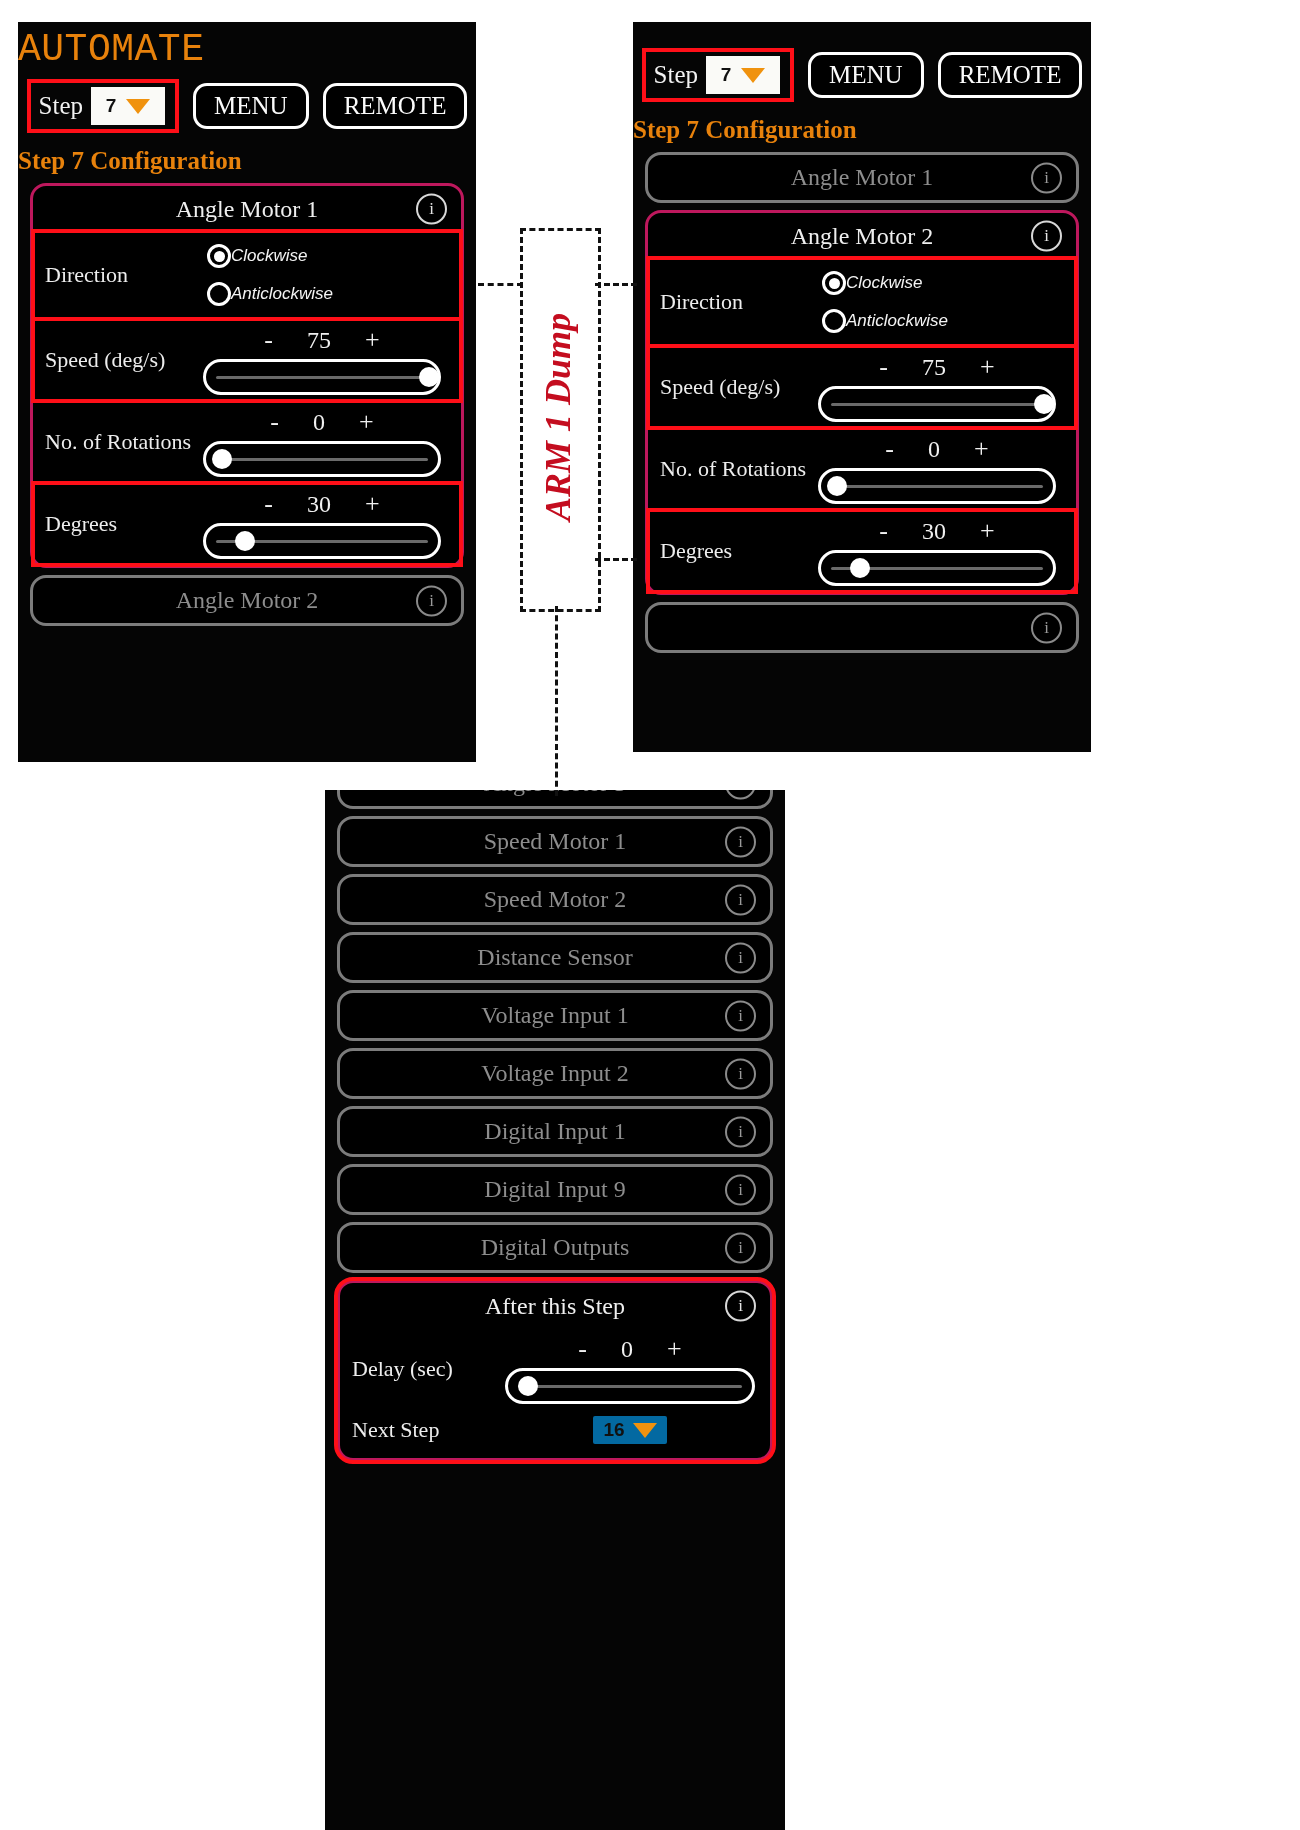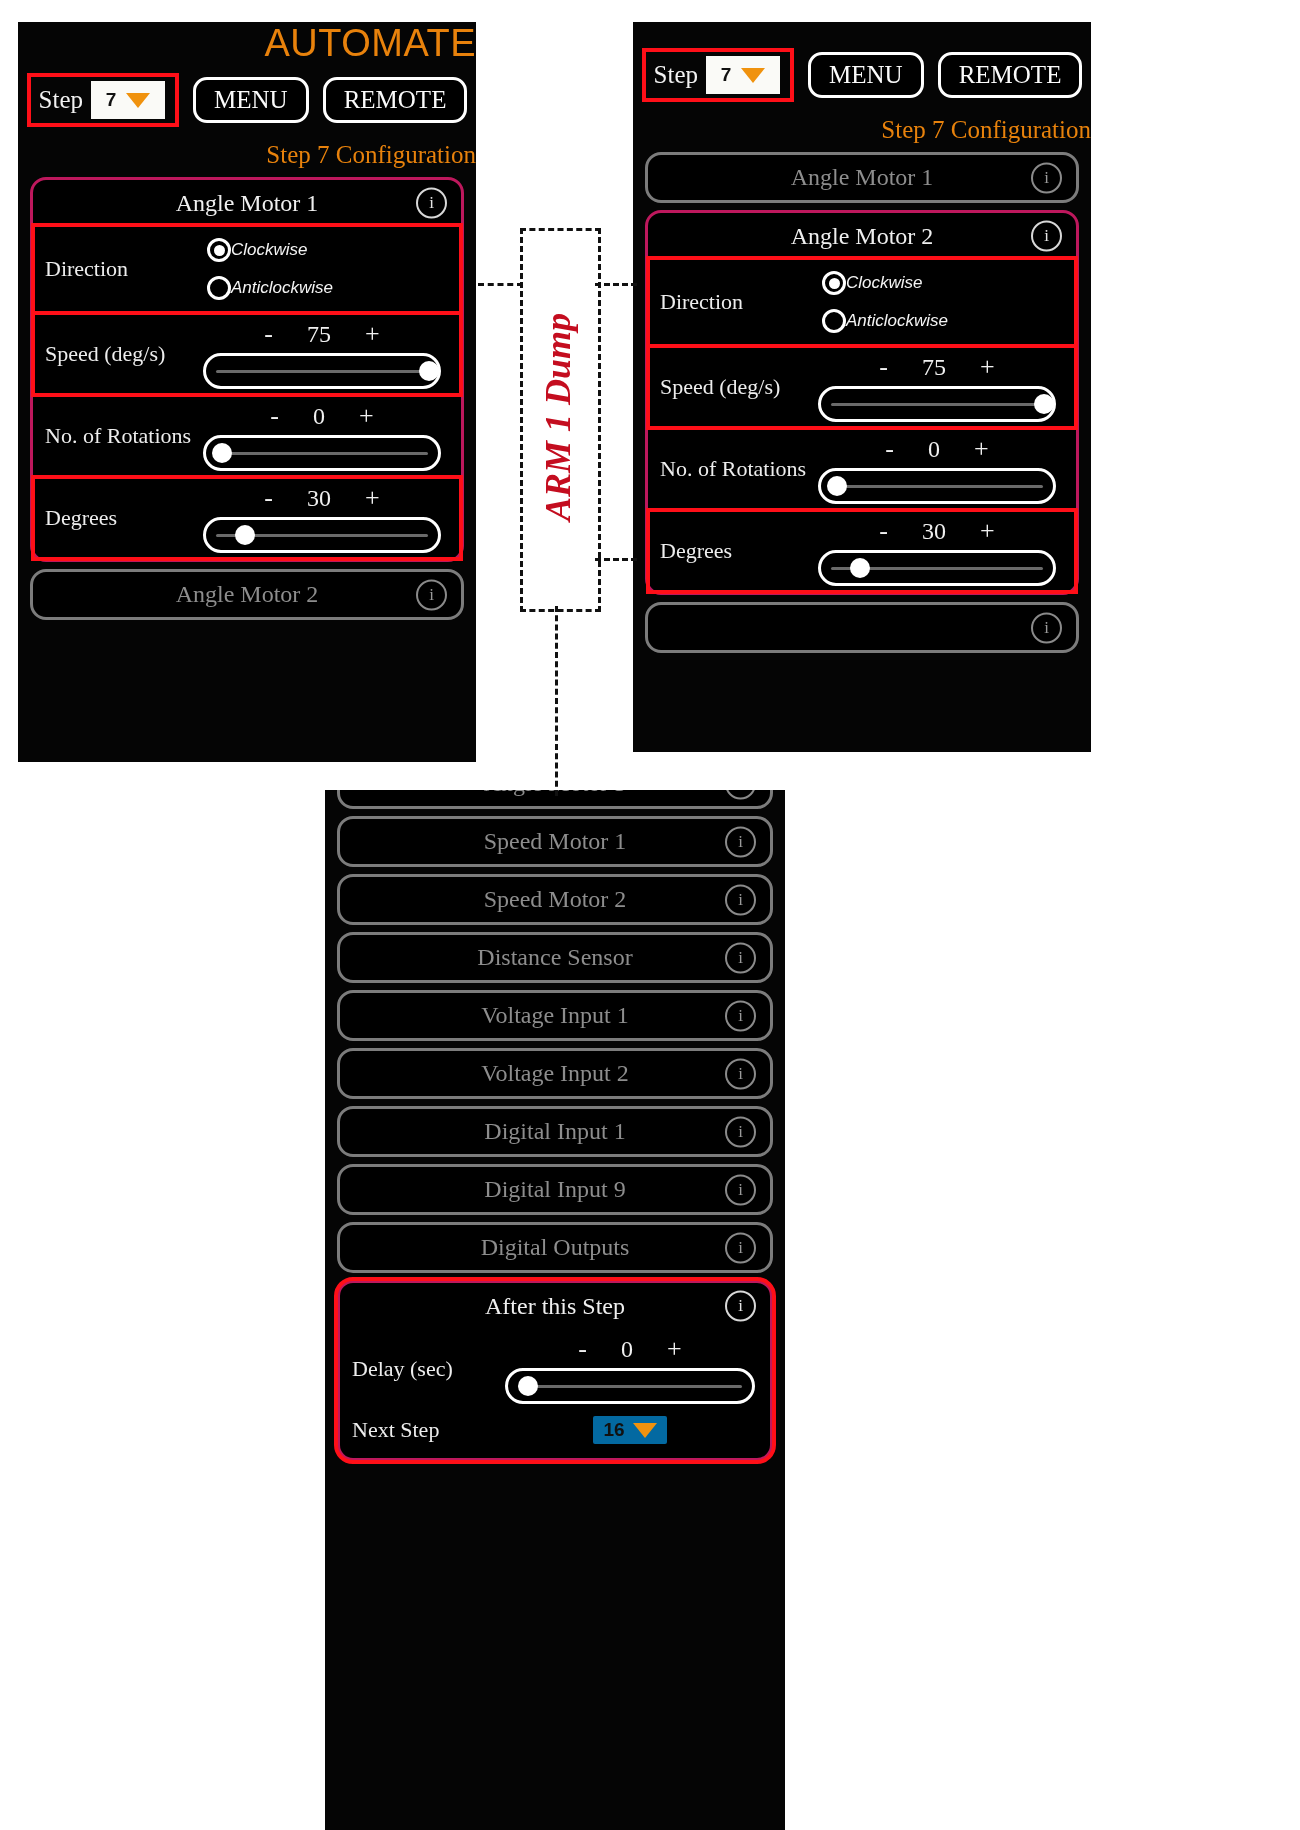--- a/index.html
+++ b/index.html
@@ -1,30 +1,30 @@
 <!DOCTYPE html>
 <html><head>
 <meta charset="utf-8">
 <style>
   html,body{margin:0;padding:0;background:#ffffff;}
   body{width:1300px;height:1830px;position:relative;font-family:"Liberation Serif",serif;overflow:hidden;}
 
   .screen{position:absolute;background:#050505;overflow:hidden;}
 
   
-  .app-title{color:#e8820c;font-size:38px;text-align:right;letter-spacing:.5px;font-family:Liberation Sans, sans-serif;}
+  .app-title{color:#e8820c;font-size:38px;text-align:left;letter-spacing:.5px;padding-top:6px;font-family:Liberation Mono, monospace;}
   .toolbar{display:flex;align-items:center;justify-content:center;gap:14px;margin-top:8px;text-align:right;}
   .step-group{display:flex;align-items:center;gap:8px;border:4px solid #ff0f18;padding:4px 10px 4px 8px;}
   .step-label{color:#f2f2f2;font-size:25px;}
   .step-select{background:#fafaf7;min-width:74px;height:38px;display:flex;align-items:center;justify-content:center;gap:10px;}
   .step-val{color:#111;font-size:19px;font-family:"Liberation Sans",sans-serif;font-weight:bold;}
   .caret{width:0;height:0;border-left:12px solid transparent;border-right:12px solid transparent;border-top:15px solid #f0920e;}
   .pill{border:3px solid #ffffff;border-radius:14px;color:#fbfbfb;font-size:25px;padding:6px 18px;background:#000;}
 
-  .cfg-title{color:#e8820c;font-size:25px;text-align:right;margin:14px 0 8px;font-weight:normal;}
+  .cfg-title{color:#e8820c;font-size:25px;text-align:left;margin:14px 0 8px;font-weight:bold;}
 
   
   .card{border:3px solid #be185d;border-radius:16px;background:#000;margin:0 12px 7px;position:relative;}
   .card.dim{border-color:#7c7c7c;}
   .card-head{position:relative;text-align:center;padding:10px 0 8px;}
   .card-head .t{color:#efefef;font-size:24px;}
   .card.dim .card-head .t{color:#8d8d8d;}
   .info{position:absolute;right:14px;top:50%;transform:translateY(-50%);width:27px;height:27px;border-radius:50%;border:2px solid #d8d8d8;color:#e4e4e4;font-size:17px;line-height:25px;text-align:center;font-family:"Liberation Serif",serif;}
   .card.dim .info{border-color:#8a8a8a;color:#9a9a9a;}
 

